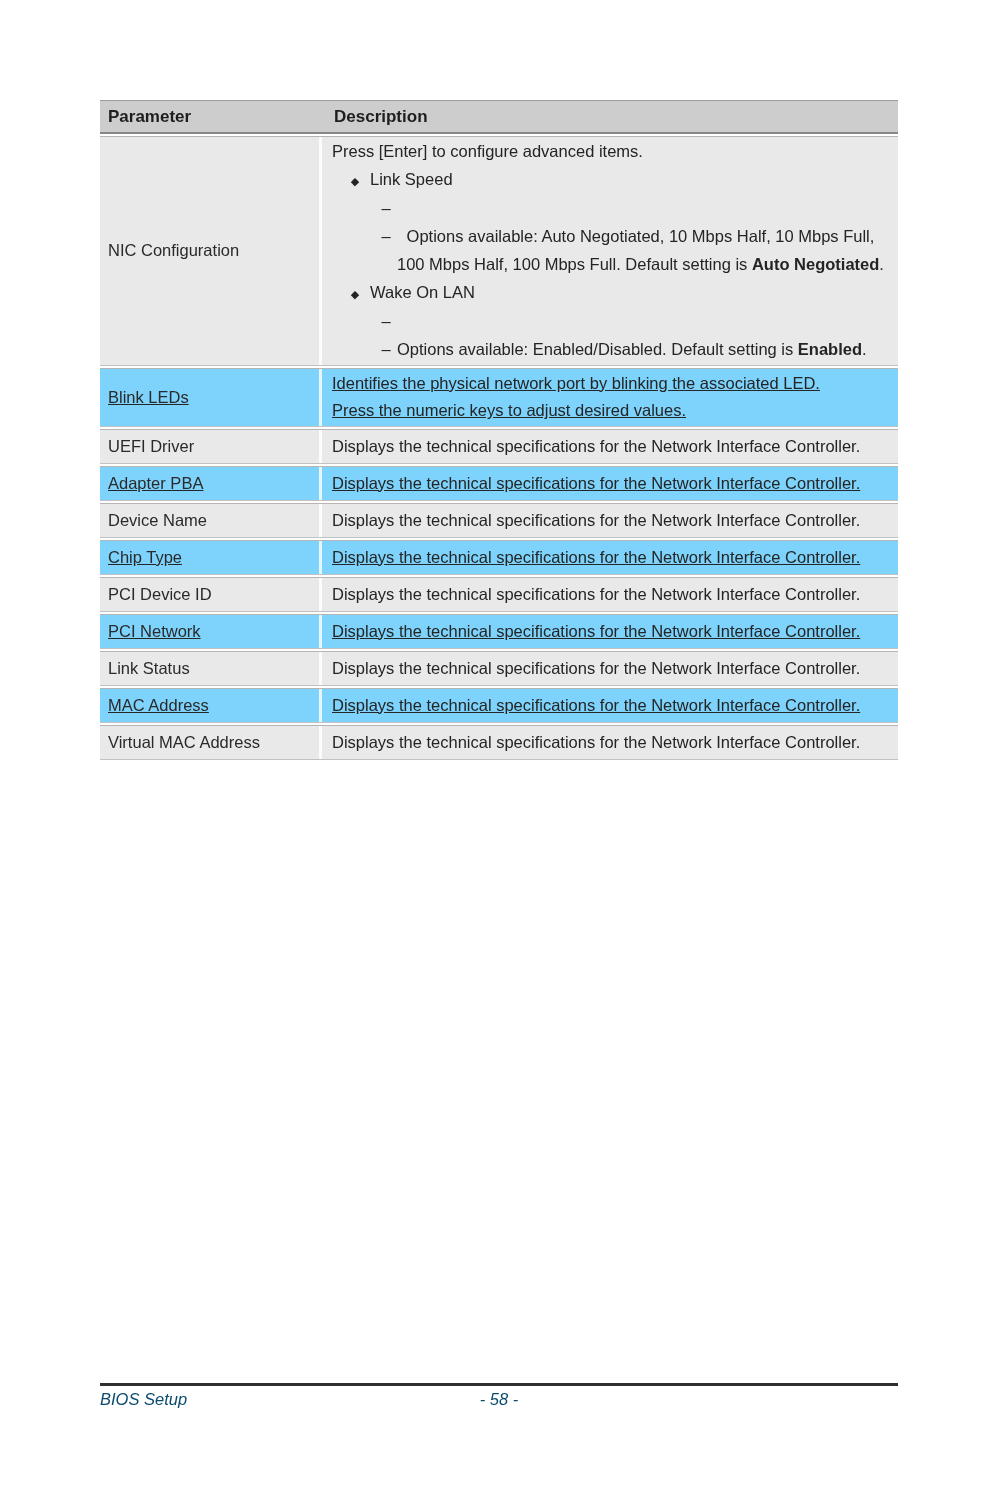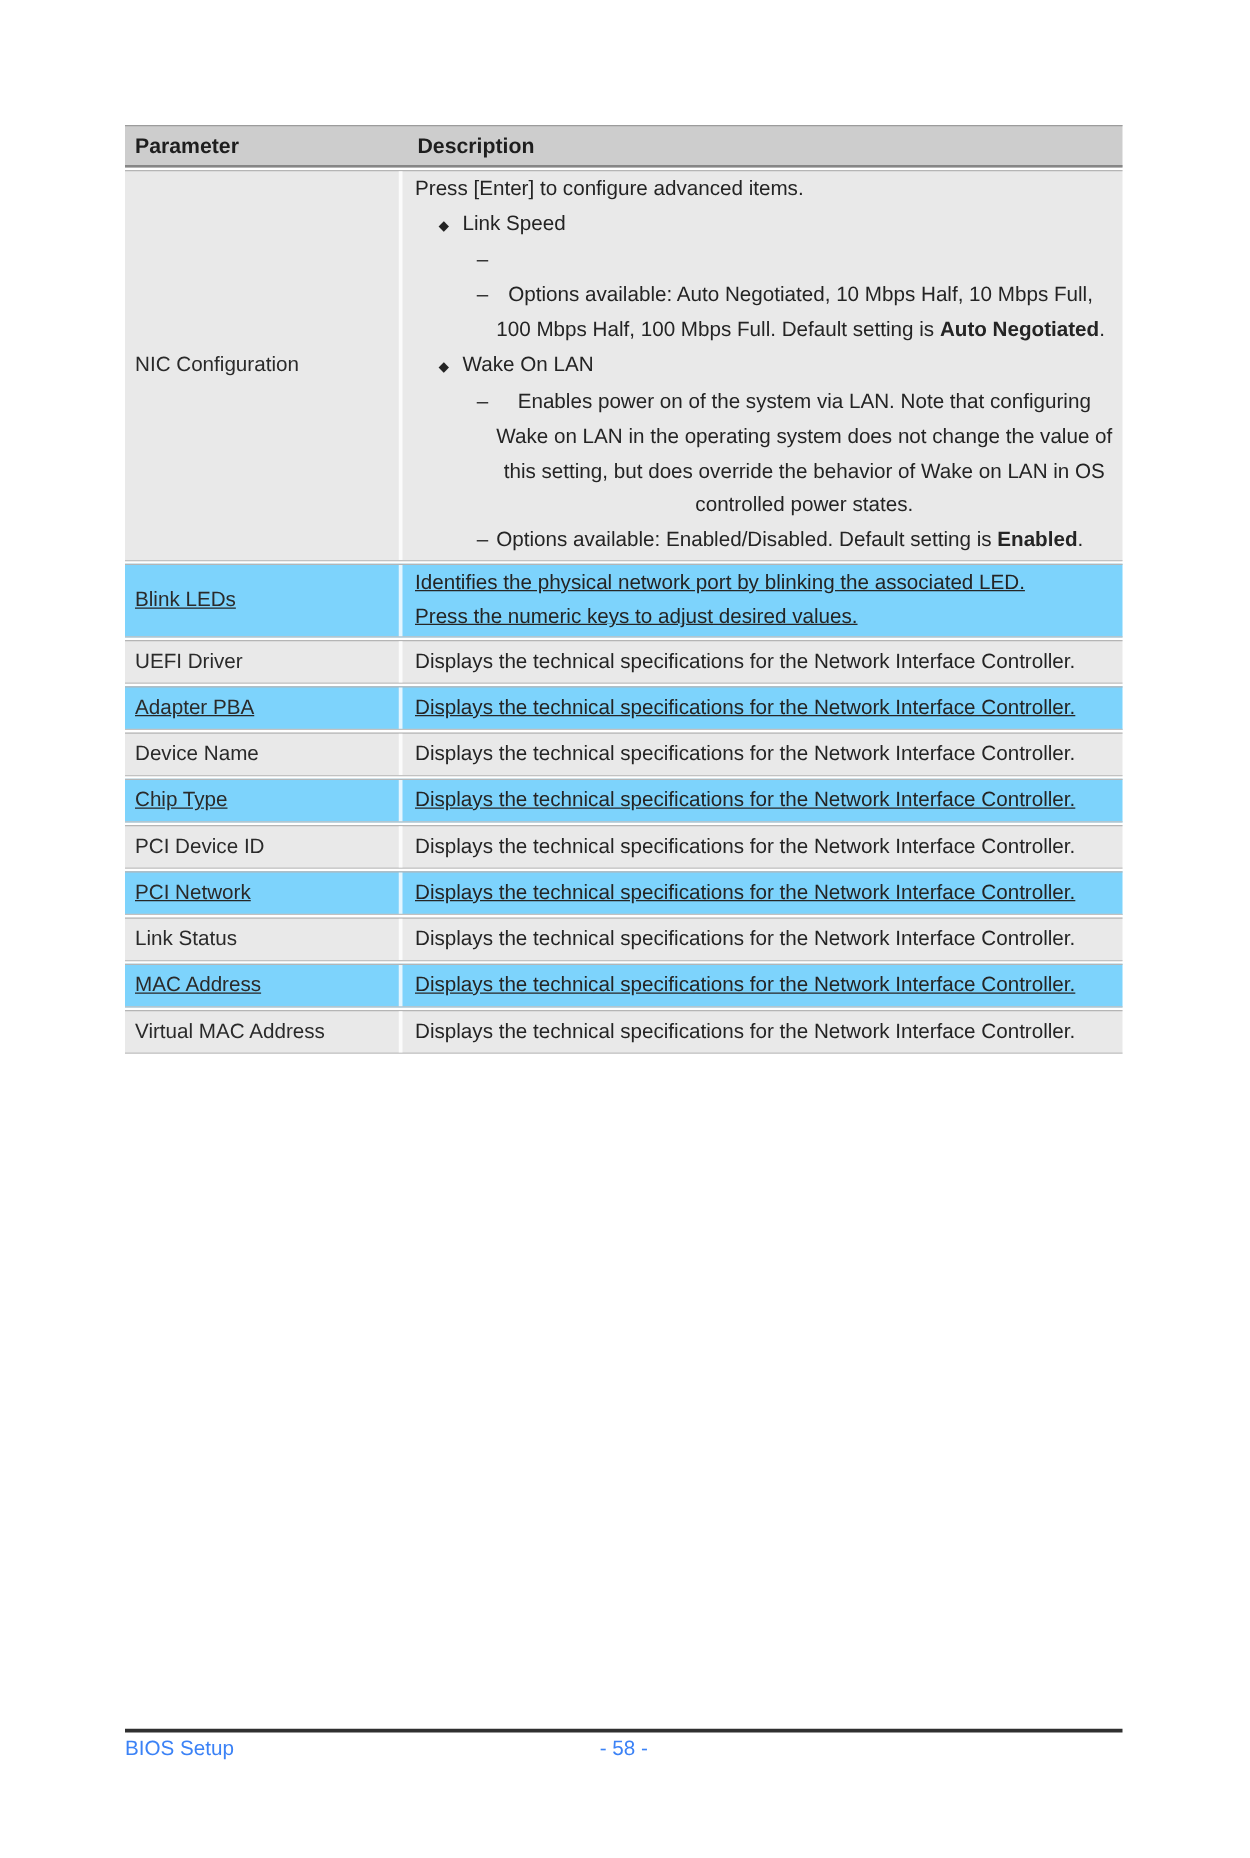--- a/index.html
+++ b/index.html
@@ -86,21 +86,22 @@
   .footer {
     position:absolute;
     left:100px; top:1383px;
     width:798px;
     border-top:3px solid #303030;
   }
   .footer-inner {
     position:relative;
     padding-top:4px;
     font-size:16.5px;
-    color:#3b82f6;
+    color:#0c4a6e;
+    font-style:italic;
   }
   .footer-center {
     position:absolute;
     left:0; right:0; top:4px;
     text-align:center;
   }
 </style>
 </head>
 <body>
 
@@ -130,24 +131,20 @@
               <span class="glyph">–</span>
               <span class="txt"><span>Options available: Auto Negotiated, 10 Mbps Half, 10 Mbps Full,
 100 Mbps Half, 100 Mbps Full. Default setting is </span><b>Auto Negotiated</b><span>.</span></span>
             </div>
             <div class="line bullet">
               <span class="glyph">◆</span>
               <span class="txt"><span>Wake On LAN</span></span>
             </div>
             <div class="line dash">
               <span class="glyph">–</span>
-              <span class="txt"><span>Enables power on of the system via LAN. Note that configuring
-Wake on LAN in the operating system does not change the value of
-this setting, but does override the behavior of Wake on LAN in OS
-controlled power states.</span></span>
             </div>
             <div class="line dash">
               <span class="glyph">–</span>
               <span class="txt"><span>Options available: Enabled/Disabled. Default setting is </span><b>Enabled</b><span>.</span></span>
             </div>
           </div>
         </div>
         <div class="t-row dark">
           <div class="cell-param">Blink LEDs</div>
           <div class="col-sep"></div>

